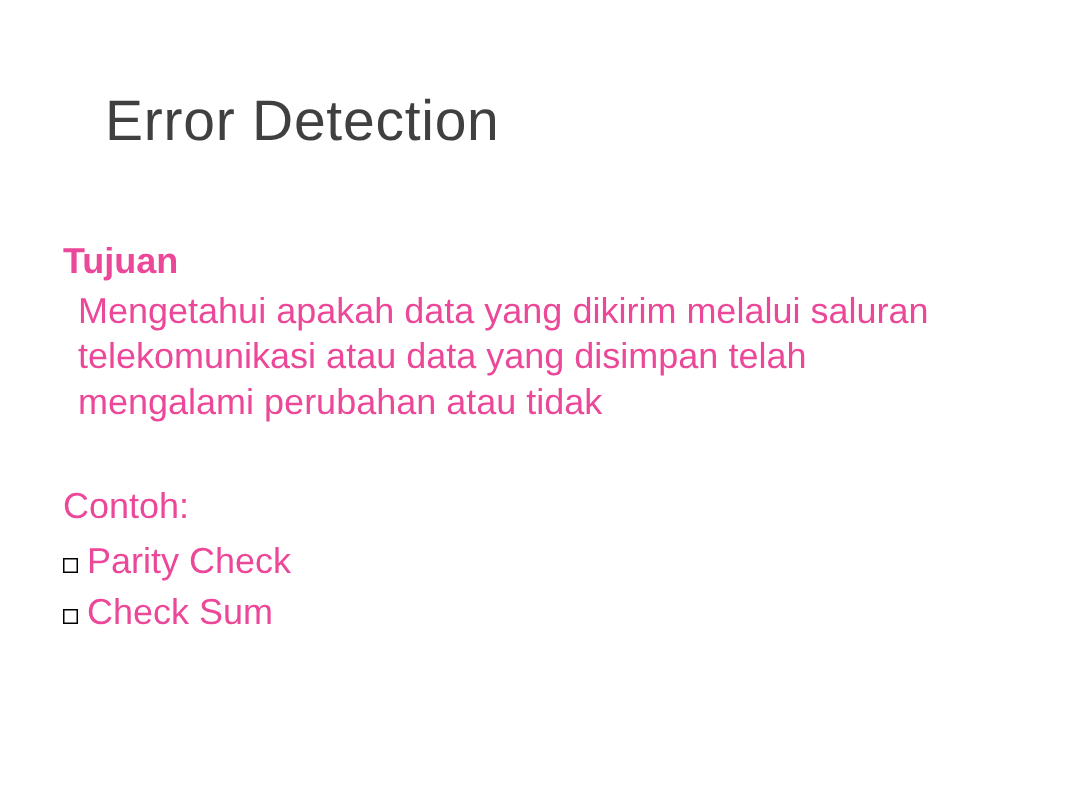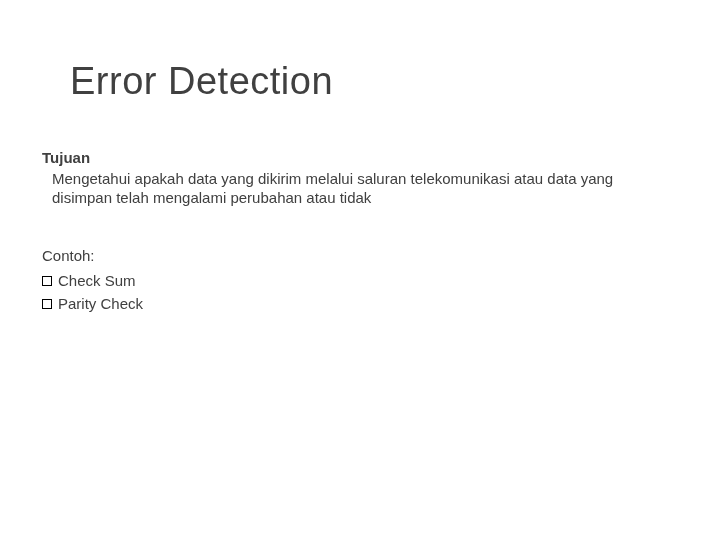--- a/index.html
+++ b/index.html
@@ -22,24 +22,24 @@
     left: 70px;
     top: 60px;
     font-size: 38px;
     color: #404040;
     font-weight: normal;
     letter-spacing: 0.5px;
   }
   .body {
     position: absolute;
     left: 42px;
-    top: 148px;
+    top: 160px;
     right: 60px;
-    font-size: 15px;
-    color: #404040;
+    font-size: 24px;
+    color: #ec4899;
     line-height: 1.28;
   }
   .subhead {
     font-weight: bold;
     margin-bottom: 2px;
   }
   .para {
     margin-left: 10px;
     margin-bottom: 38px;
   }
@@ -71,20 +71,20 @@
 <div class="slide">
   <div class="title">Error Detection</div>
 
   <div class="body">
     <div class="subhead">Tujuan</div>
     <div class="para">Mengetahui apakah data yang dikirim melalui saluran telekomunikasi atau data yang disimpan telah mengalami perubahan atau tidak</div>
 
     <div class="list-label">Contoh:</div>
     <ul class="list">
       <li>
-        <span class="square"></span><span>Check Sum</span>
+        <span class="square"></span><span>Parity Check</span>
       </li>
       <li>
-        <span class="square"></span><span>Parity Check</span>
+        <span class="square"></span><span>Check Sum</span>
       </li>
     </ul>
   </div>
 </div>
 
 </body></html>

